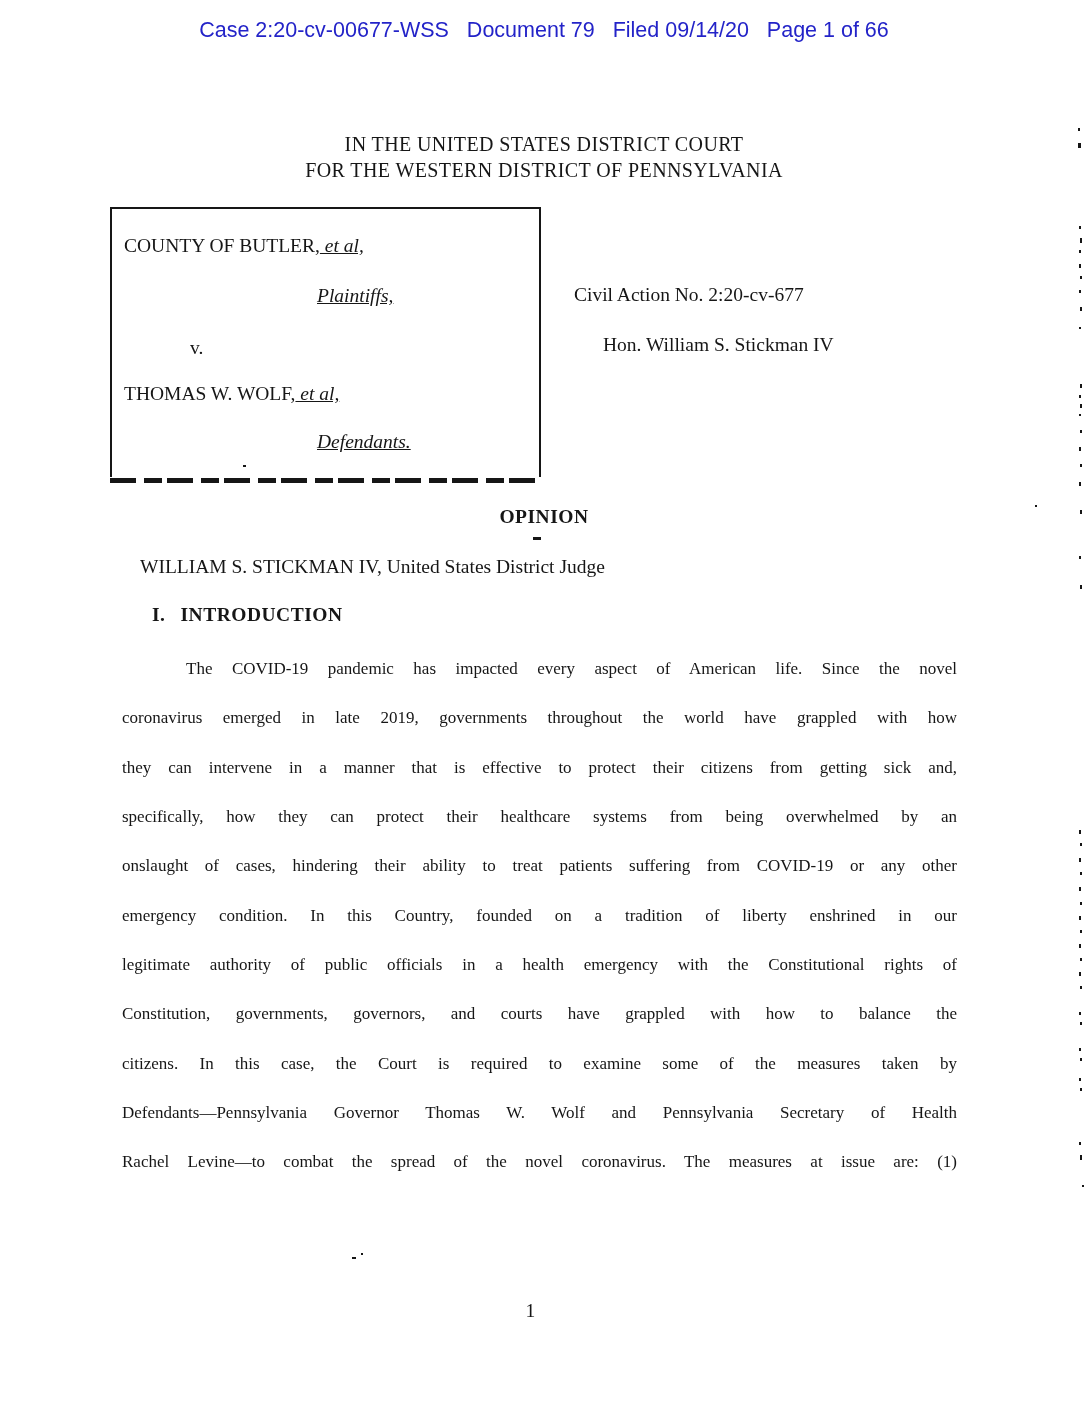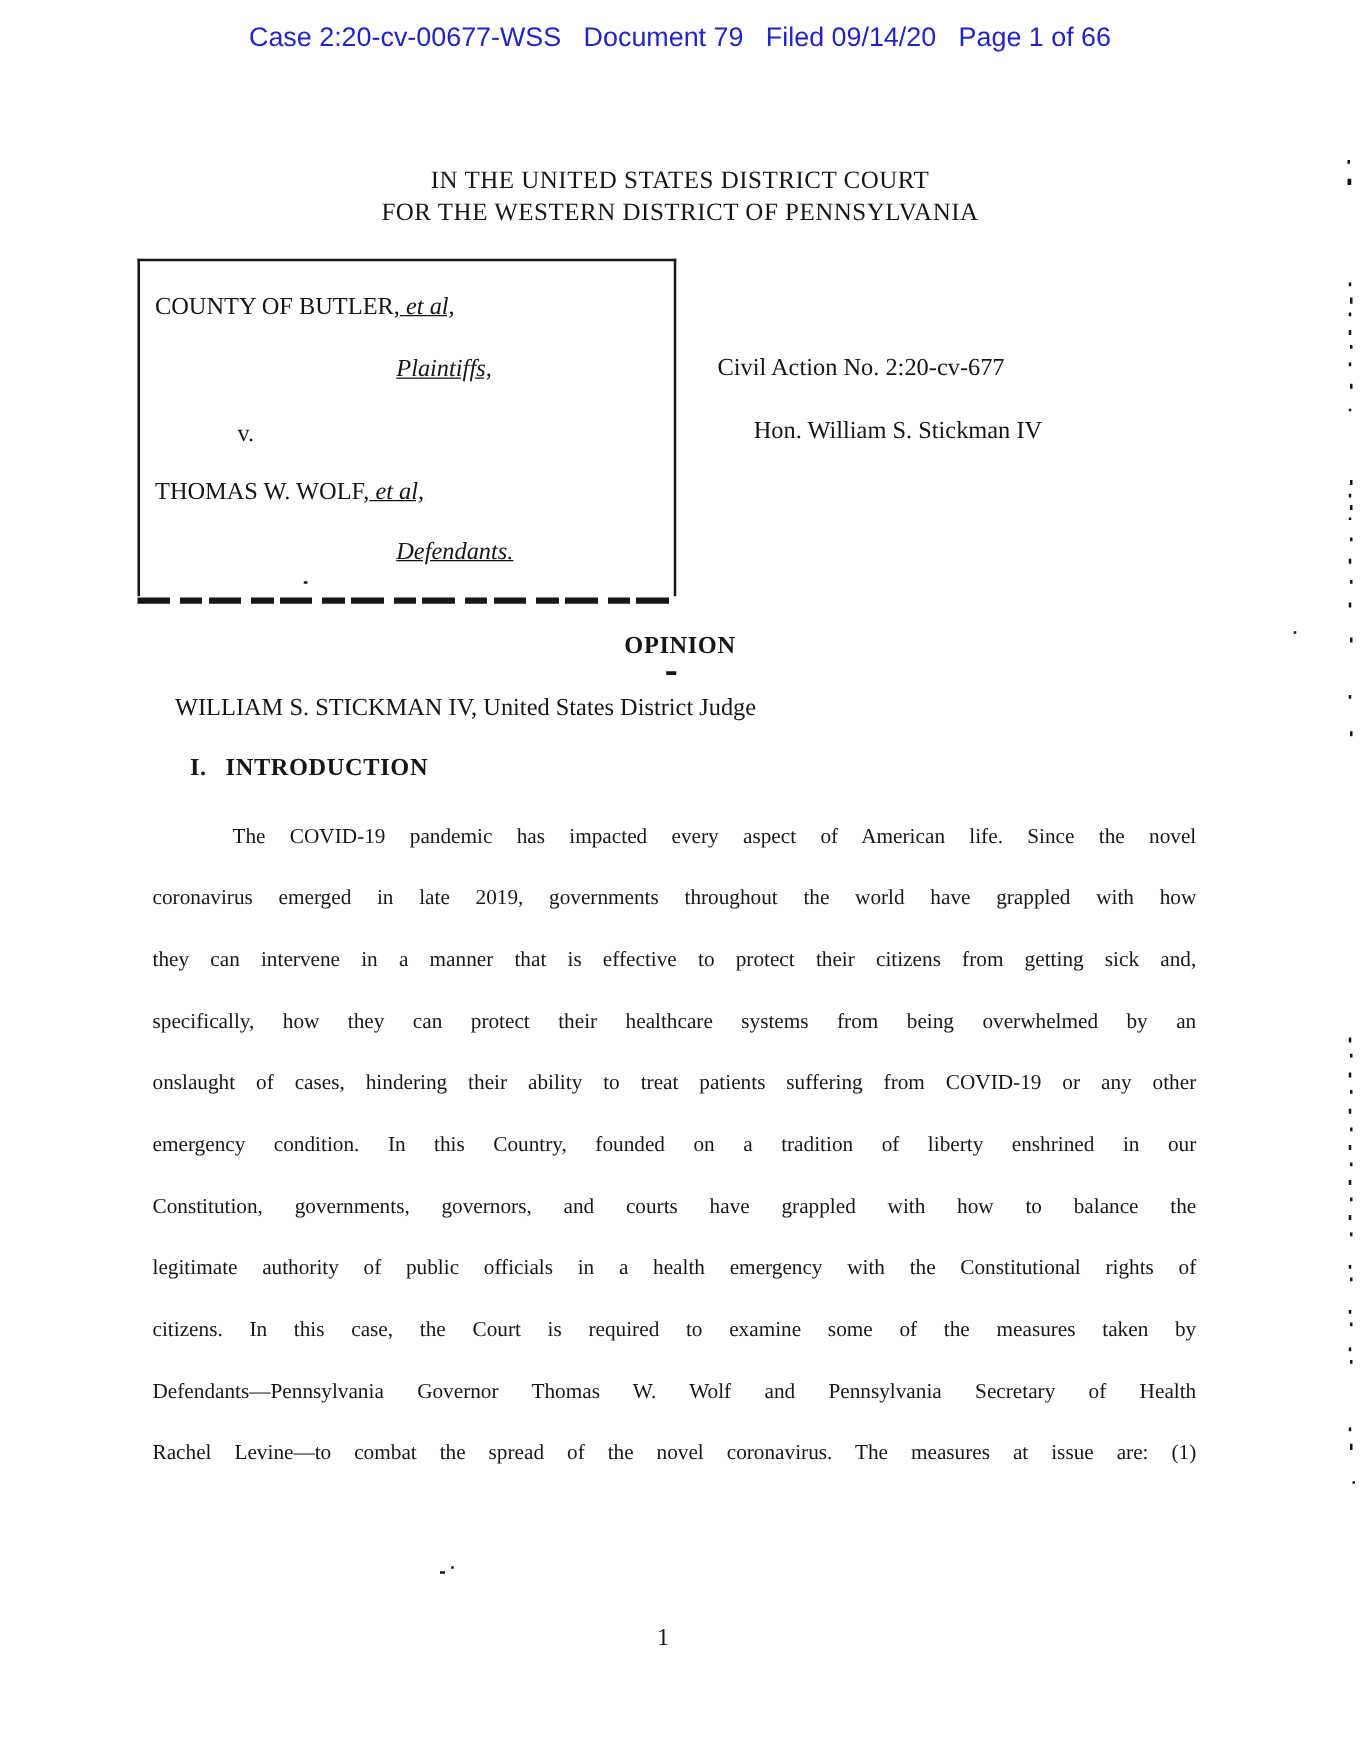--- a/index.html
+++ b/index.html
@@ -183,22 +183,22 @@
     <span>I.</span><span class="sec-title underlined">INTRODUCTION</span>
   </div>
 
   <div class="body-block">
     <div class="body-line indent">The COVID-19 pandemic has impacted every aspect of American life.  Since the novel</div>
     <div class="body-line">coronavirus emerged in late 2019, governments throughout the world have grappled with how</div>
     <div class="body-line">they can intervene in a manner that is effective to protect their citizens from getting sick and,</div>
     <div class="body-line">specifically, how they can protect their healthcare systems from being overwhelmed by an</div>
     <div class="body-line">onslaught of cases, hindering their ability to treat patients suffering from COVID-19 or any other</div>
     <div class="body-line">emergency condition.  In this Country, founded on a tradition of liberty enshrined in our</div>
+    <div class="body-line">legitimate authority of public officials in a health emergency with the Constitutional rights of</div>
     <div class="body-line">Constitution, governments, governors, and courts have grappled with how to balance the</div>
-    <div class="body-line">legitimate authority of public officials in a health emergency with the Constitutional rights of</div>
     <div class="body-line">citizens.  In this case, the Court is required to examine some of the measures taken by</div>
     <div class="body-line">Defendants—Pennsylvania Governor Thomas W. Wolf and Pennsylvania Secretary of Health</div>
     <div class="body-line">Rachel Levine—to combat the spread of the novel coronavirus.   The measures at issue are: (1)</div>
   </div>
 
   <div class="page-number">1</div>
 
   <div id="artifacts">
       <div class="speck" style="left: 1078px; top: 128px; width: 2px; height: 3px;"></div>
       <div class="speck" style="left: 1078px; top: 143px; width: 3px; height: 5px;"></div>

